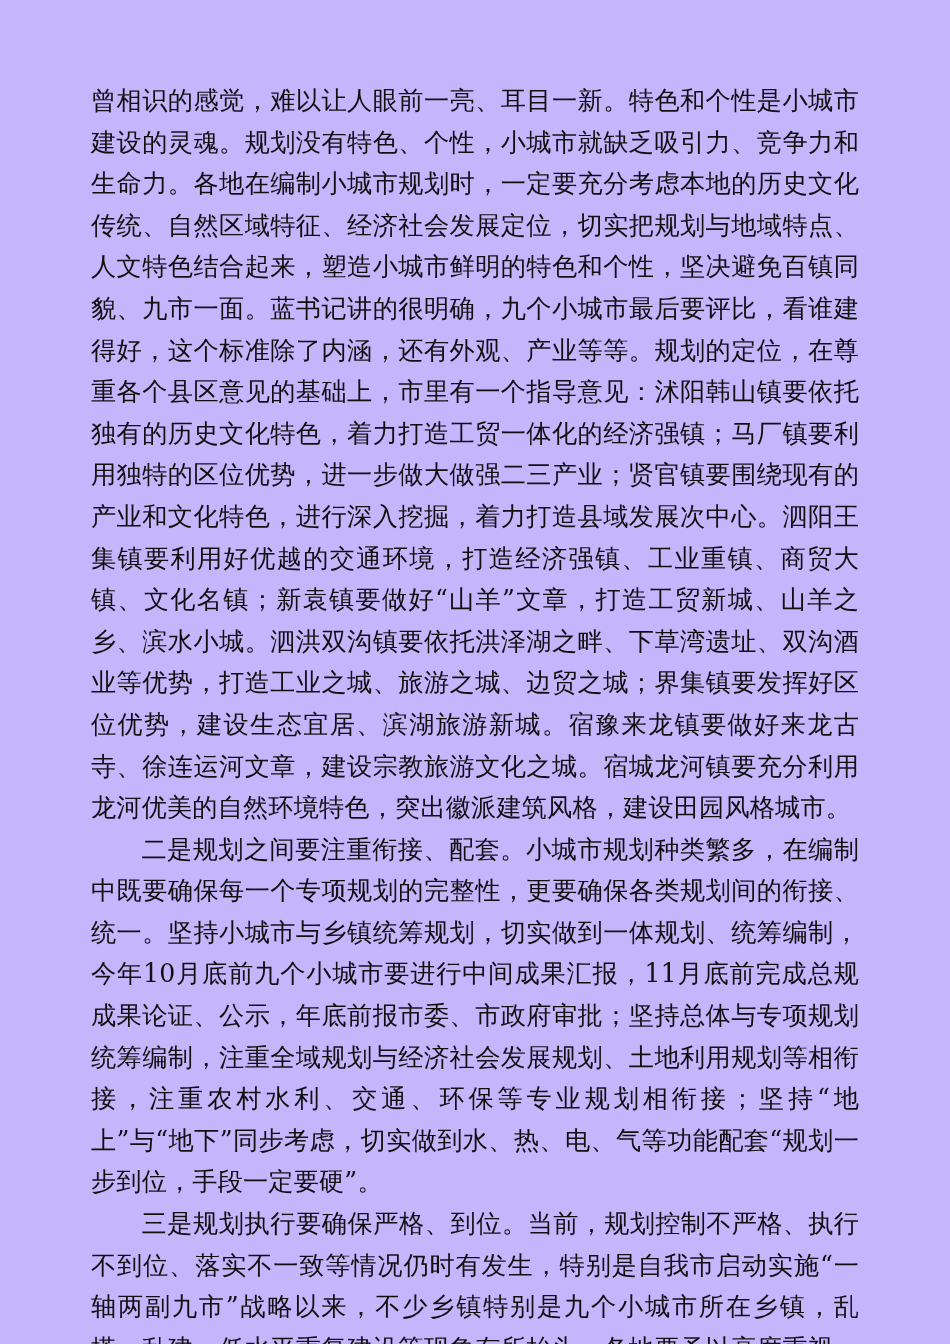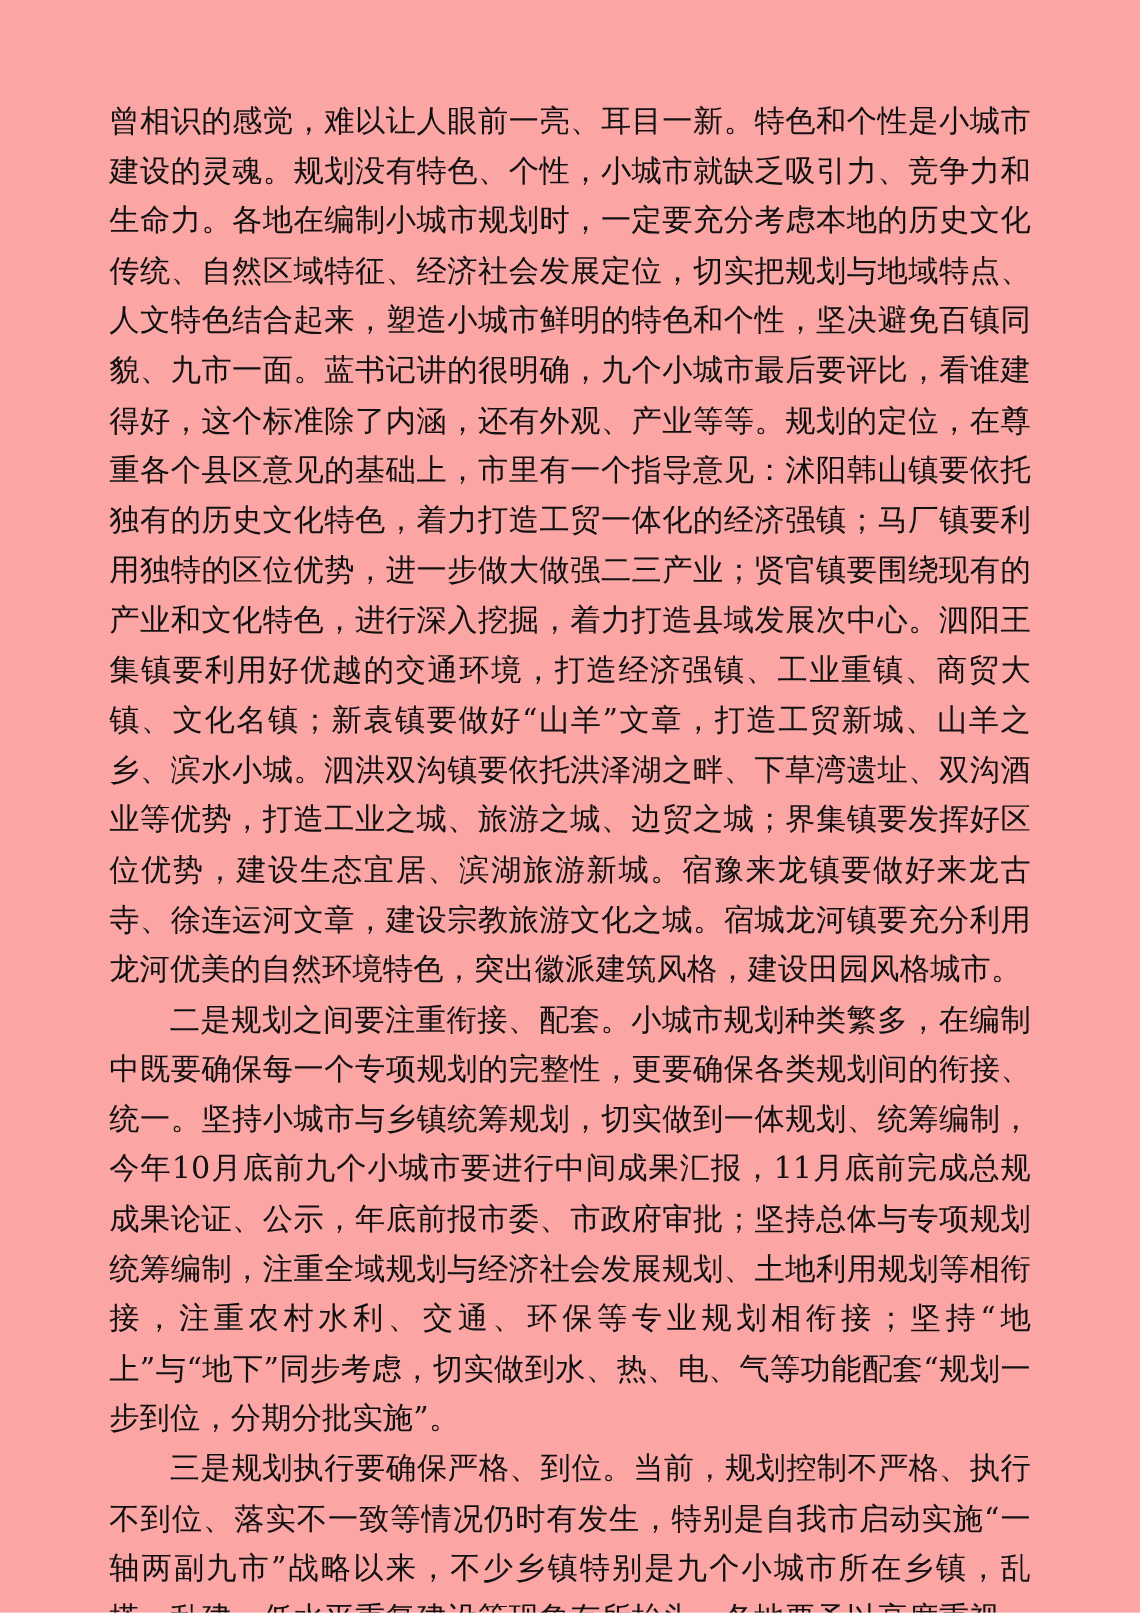--- a/index.html
+++ b/index.html
@@ -4,21 +4,21 @@
 <style>
   html, body {
     margin: 0;
     padding: 0;
     background: #ffffff;
   }
   .page {
     position: relative;
     width: 950px;
     height: 1344px;
-    background: #fca5a5;
+    background: #c4b5fd;
     overflow: hidden;
     box-sizing: border-box;
   }
   .text-block {
     position: absolute;
     left: 91px;
     top: 80px;
     width: 768px;
     font-family: "DejaVu Serif", "Liberation Serif", serif;
     font-size: 25.2px;
@@ -45,18 +45,18 @@
   }
 </style>
 </head>
 <body>
 
 <div class="page">
   <div class="text-block">
 
     <p class="para"><span>曾相识的感觉，难以让人眼前一亮、耳目一新。特色和个性是小城市建设的灵魂。规划没有特色、个性，小城市就缺乏吸引力、竞争力和生命力。各地在编制小城市规划时，一定要充分考虑本地的历史文化传统、自然区域特征、经济社会发展定位，切实把规划与地域特点、人文特色结合起来，塑造小城市鲜明的特色和个性，坚决避免百镇同貌、九市一面。蓝书记讲的很明确，九个小城市最后要评比，看谁建得好，这个标准除了内涵，还有外观、产业等等。规划的定位，在尊重各个县区意见的基础上，市里有一个指导意见：沭阳韩山镇要依托独有的历史文化特色，着力打造工贸一体化的经济强镇；马厂镇要利用独特的区位优势，进一步做大做强二三产业；贤官镇要围绕现有的产业和文化特色，进行深入挖掘，着力打造县域发展次中心。泗阳王集镇要利用好优越的交通环境，打造经济强镇、工业重镇、商贸大镇、文化名镇；新袁镇要做好“山羊”文章，打造工贸新城、山羊之乡、滨水小城。泗洪双沟镇要依托洪泽湖之畔、下草湾遗址、双沟酒业等优势，打造工业之城、旅游之城、边贸之城；界集镇要发挥好区位优势，建设生态宜居、滨湖旅游新城。宿豫来龙镇要做好来龙古寺、徐连运河文章，建设宗教旅游文化之城。宿城龙河镇要充分利用龙河优美的自然环境特色，突出徽派建筑风格，建设田园风格城市。</span></p>
 
-    <p class="para indent"><span>二是规划之间要注重衔接、配套。小城市规划种类繁多，在编制中既要确保每一个专项规划的完整性，更要确保各类规划间的衔接、统一。坚持小城市与乡镇统筹规划，切实做到一体规划、统筹编制，今年10月底前九个小城市要进行中间成果汇报，11月底前完成总规成果论证、公示，年底前报市委、市政府审批；坚持总体与专项规划统筹编制，注重全域规划与经济社会发展规划、土地利用规划等相衔接，注重农村水利、交通、环保等专业规划相衔接；坚持“地上”与“地下”同步考虑，切实做到水、热、电、气等功能配套“规划一步到位，分期分批实施”。</span></p>
+    <p class="para indent"><span>二是规划之间要注重衔接、配套。小城市规划种类繁多，在编制中既要确保每一个专项规划的完整性，更要确保各类规划间的衔接、统一。坚持小城市与乡镇统筹规划，切实做到一体规划、统筹编制，今年10月底前九个小城市要进行中间成果汇报，11月底前完成总规成果论证、公示，年底前报市委、市政府审批；坚持总体与专项规划统筹编制，注重全域规划与经济社会发展规划、土地利用规划等相衔接，注重农村水利、交通、环保等专业规划相衔接；坚持“地上”与“地下”同步考虑，切实做到水、热、电、气等功能配套“规划一步到位，手段一定要硬”。</span></p>
 
     <p class="para indent"><span class="bold-run">三是规划执行要确保严格、到位。</span><span>当前，规划控制不严格、执行不到位、落实不一致等情况仍时有发生，特别是自我市启动实施“一轴两副九市”战略以来，不少乡镇特别是九个小城市所在乡镇，乱搭、乱建、低水平重复建设等现象有所抬头，各地要予以高度重视，切实加强监管。在对待拆违的问题上，态度一定要坚决、手段一定要硬，一定要让违建者付出代价，否则的话，口头上所谓的“严管”就不会有效果。各县（区）委县（区）政府、镇委镇政府一定要高度重视，抓一部分典型。在推进小城市建设中，要始终坚持规划一张图</span></p>
 
   </div>
 </div>
 
 </body></html>

